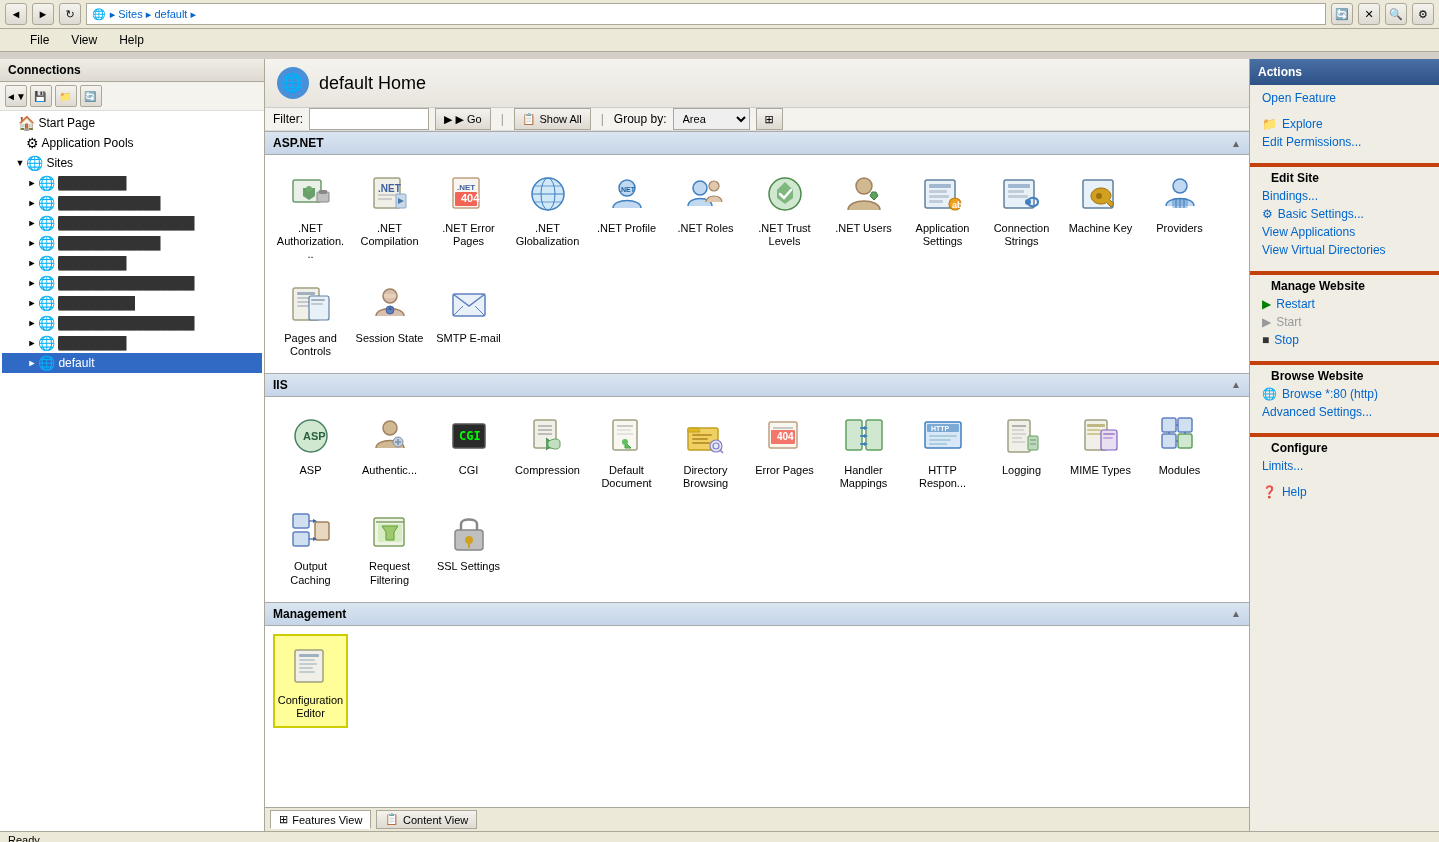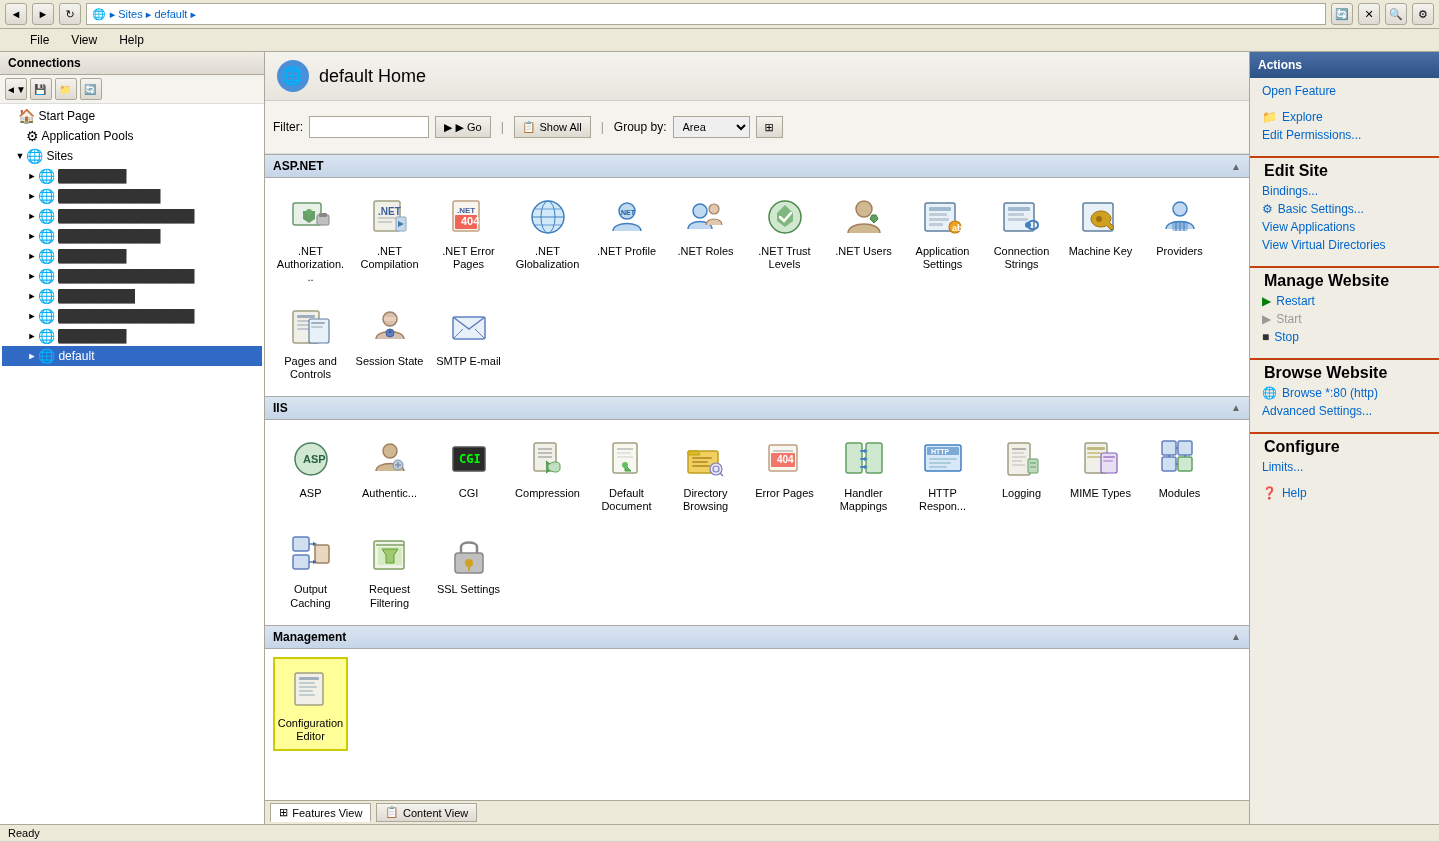--- a/index.html
+++ b/index.html
@@ -8,21 +8,21 @@
     
     .browser-chrome { background: #ece9d8; border-bottom: 1px solid #aca899; }
     .nav-bar { display: flex; align-items: center; padding: 3px 5px; gap: 5px; background: #ece9d8; border-bottom: 1px solid #aca899; }
     .nav-btn { width: 22px; height: 22px; background: linear-gradient(to bottom, #f5f3ee, #dedad2); border: 1px solid #aca899; border-radius: 3px; cursor: pointer; display: flex; align-items: center; justify-content: center; font-size: 11px; }
     .address-bar { flex: 1; height: 22px; background: #fff; border: 1px solid #aca899; padding: 0 5px; font-size: 11px; display: flex; align-items: center; gap: 4px; }
     .address-bar span { color: #0066cc; }
     .menu-bar { display: flex; gap: 10px; padding: 2px 24px; background: #ece9d8; }
     .menu-item { padding: 2px 6px; cursor: pointer; font-size: 12px; }
 
     
-    .main-layout { display: flex; height: calc(842px - 70px); }
+    .main-layout { display: flex; height: calc(842px - 70px); margin-top: 7px; }
 
     
     .connections-panel { width: 265px; background: #fff; border-right: 1px solid #aca899; display: flex; flex-direction: column; }
     .panel-header { background: linear-gradient(to bottom, #f0ede4, #dedad2); padding: 4px 8px; font-weight: bold; font-size: 12px; border-bottom: 1px solid #aca899; }
     .panel-toolbar { display: flex; align-items: center; gap: 3px; padding: 3px 5px; border-bottom: 1px solid #ddd; background: #f5f3ee; }
     .toolbar-btn { width: 22px; height: 22px; background: linear-gradient(to bottom, #f5f3ee, #dedad2); border: 1px solid #aca899; border-radius: 2px; cursor: pointer; display: flex; align-items: center; justify-content: center; font-size: 10px; }
     .tree-area { flex: 1; overflow-y: auto; padding: 2px; }
     .tree-item { display: flex; align-items: center; padding: 2px 4px; cursor: pointer; white-space: nowrap; }
     .tree-item.selected { background: #316ac5; color: white; }
     .tree-toggle { width: 12px; height: 12px; display: inline-flex; align-items: center; justify-content: center; font-size: 9px; }
@@ -30,21 +30,21 @@
     .tree-label { font-size: 12px; }
     .redacted { background: #333; color: #333; border-radius: 2px; display: inline-block; }
 
     
     .content-area { flex: 1; background: #fff; display: flex; flex-direction: column; overflow: hidden; }
     .content-header { background: linear-gradient(to bottom, #f5f3ee, #e8e5de); padding: 8px 12px; display: flex; align-items: center; gap: 10px; border-bottom: 1px solid #ccc; }
     .content-icon { width: 32px; height: 32px; background: #4a90d9; border-radius: 50%; display: flex; align-items: center; justify-content: center; color: white; font-size: 18px; }
     .content-title { font-size: 18px; font-weight: normal; }
 
     
-    .filter-bar { display: flex; align-items: center; gap: 6px; padding: 15px 8px; background: #f5f3ee; border-bottom: 1px solid #ddd; }
+    .filter-bar { display: flex; align-items: center; gap: 6px; padding: 0 8px; background: #f5f3ee; border-bottom: 1px solid #ddd; }
     .filter-label { font-size: 12px; }
     .filter-input { height: 22px; border: 1px solid #aca899; padding: 0 5px; font-size: 11px; width: 120px; }
     .filter-btn { height: 22px; padding: 0 8px; background: linear-gradient(to bottom, #f5f3ee, #dedad2); border: 1px solid #aca899; cursor: pointer; font-size: 11px; display: flex; align-items: center; gap: 3px; }
     .pipe { color: #999; margin: 0 4px; }
     .group-label { font-size: 12px; }
     .group-select { height: 22px; border: 1px solid #aca899; padding: 0 5px; font-size: 11px; }
 
     
     .features-area { flex: 1; overflow-y: auto; padding: 0; }
     .section-header { background: linear-gradient(to bottom, #dbe5f1, #c5d5e8); padding: 4px 8px; font-weight: bold; font-size: 12px; display: flex; align-items: center; justify-content: space-between; border-top: 1px solid #aaa; border-bottom: 1px solid #aaa; cursor: pointer; }
@@ -56,21 +56,21 @@
 
     
     .bottom-tabs { display: flex; align-items: center; padding: 2px 5px; background: #ece9d8; border-top: 1px solid #aca899; gap: 5px; }
     .bottom-tab { display: flex; align-items: center; gap: 4px; padding: 2px 8px; background: linear-gradient(to bottom, #f5f3ee, #dedad2); border: 1px solid #aca899; cursor: pointer; font-size: 11px; }
     .bottom-tab.active { background: #fff; border-bottom: 1px solid #fff; }
 
     
     .actions-panel { width: 190px; background: #f0ede4; border-left: 1px solid #aca899; overflow-y: auto; }
     .actions-header { background: linear-gradient(to bottom, #4a6fa5, #2d5286); color: white; padding: 6px 8px; font-weight: bold; font-size: 12px; }
     .actions-section { padding: 4px 0; }
-    .actions-section-title { font-weight: bold; font-size: 16px; padding: 4px 8px 2px 14px; border-top: 2px solid #c2410c; margin-top: 4px; }
+    .actions-section-title { font-weight: bold; font-size: 12px; padding: 4px 8px 2px 21px; border-top: 4px solid #c2410c; margin-top: 4px; }
     .actions-item { display: flex; align-items: center; gap: 5px; padding: 2px 8px 2px 12px; cursor: pointer; color: #0066cc; font-size: 12px; }
     .actions-item.disabled { color: #999; cursor: default; }
 
     
     .status-bar { background: #ece9d8; border-top: 1px solid #aca899; padding: 2px 8px; font-size: 11px; display: flex; align-items: center; }
 
     
     .indent-1 { padding-left: 12px; }
     .indent-2 { padding-left: 24px; }
 

